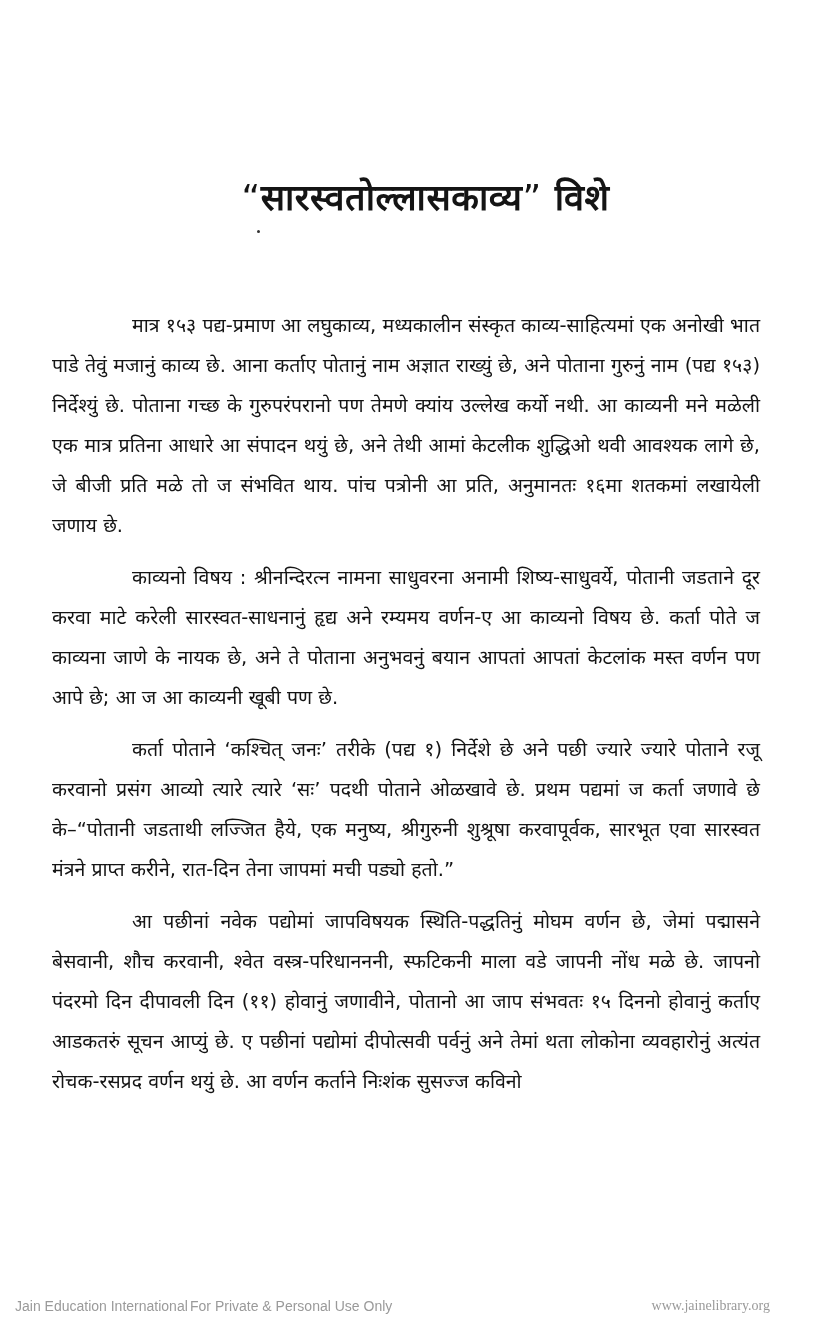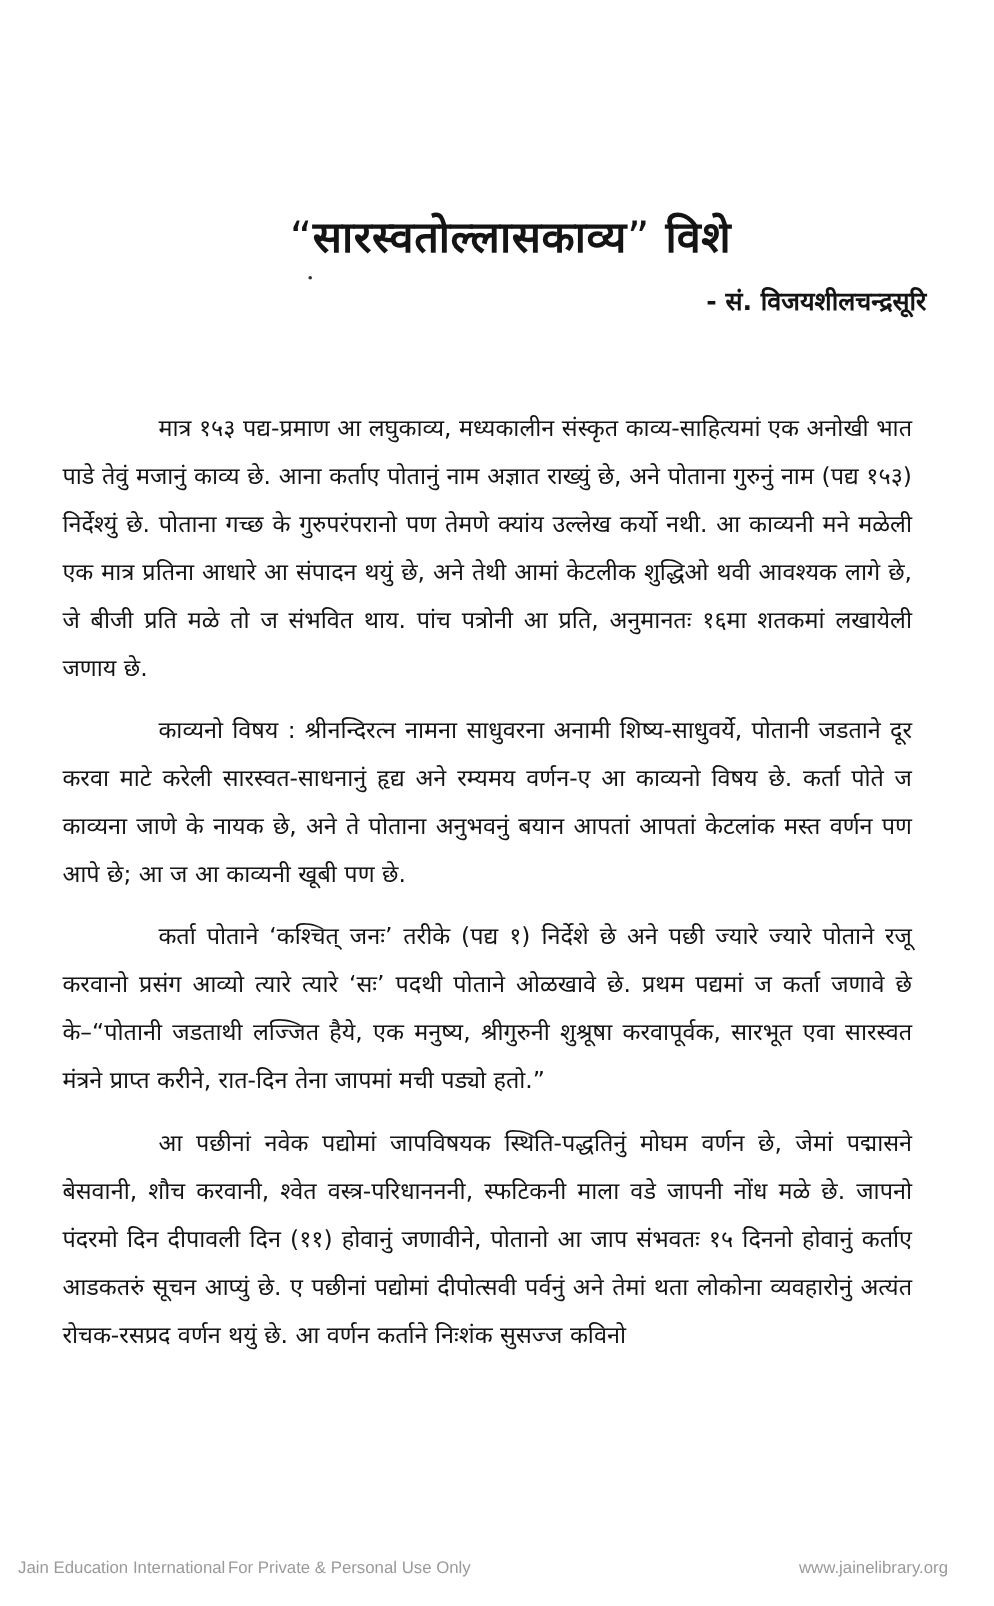--- a/index.html
+++ b/index.html
@@ -50,21 +50,20 @@
       border-radius: 50%;
     }
     .body-text {
       position: absolute;
       left: 52px;
       width: 708px;
       top: 306px;
       font-size: 19.5px;
       line-height: 40px;
       text-align: justify;
-      margin-top: 31px;
     }
     .body-text p {
       margin: 0;
       text-indent: 80px;
       text-align: justify;
       text-align-last: left;
     }
     .body-text p + p { margin-top: 12px; }
     .body-text .lead {
       font-weight: normal;
@@ -75,35 +74,34 @@
       left: 0;
       width: 802px;
       height: 20px;
       font-family: "Liberation Sans", sans-serif;
       font-size: 14px;
       color: #9a9a9a;
     }
     .footer span { position: absolute; top: 0; }
     .footer .f-left { left: 15px; }
     .footer .f-center { left: 190px; width: 270px; text-align: left; }
-    .footer .f-right { right: 12px; }
+    .footer .f-right { right: 32px; font-family: Liberation Serif, serif; }
   </style>
 </head>
 <body>
 
 <div class="page">
 
   <div class="title">
     <span class="qmark">“</span><span>सारस्वतोल्लासकाव्य</span><span class="qmark">”</span>
     <span>विशे</span>
   </div>
 
   <div class="stray-dot"></div>
 
-  <div class="byline">- सं. विजयशीलचन्द्रसूरि</div>
 
   <div class="body-text">
     <p>
       <span>मात्र १५३ पद्य-प्रमाण आ लघुकाव्य, मध्यकालीन संस्कृत काव्य-साहित्यमां एक अनोखी भात पाडे तेवुं मजानुं काव्य छे. आना कर्ताए पोतानुं नाम अज्ञात राख्युं छे, अने पोताना गुरुनुं नाम (पद्य १५३) निर्देश्युं छे. पोताना गच्छ के गुरुपरंपरानो पण तेमणे क्यांय उल्लेख कर्यो नथी. आ काव्यनी मने मळेली एक मात्र प्रतिना आधारे आ संपादन थयुं छे, अने तेथी आमां केटलीक शुद्धिओ थवी आवश्यक लागे छे, जे बीजी प्रति मळे तो ज संभवित थाय. पांच पत्रोनी आ प्रति, अनुमानतः १६मा शतकमां लखायेली जणाय छे.</span>
     </p>
     <p>
       <span class="lead">काव्यनो विषय :</span><span> श्रीनन्दिरत्न नामना साधुवरना अनामी शिष्य-साधुवर्ये, पोतानी जडताने दूर करवा माटे करेली सारस्वत-साधनानुं हृद्य अने रम्यमय वर्णन-ए आ काव्यनो विषय छे. कर्ता पोते ज काव्यना जाणे के नायक छे, अने ते पोताना अनुभवनुं बयान आपतां आपतां केटलांक मस्त वर्णन पण आपे छे; आ ज आ काव्यनी खूबी पण छे.</span>
     </p>
     <p>
       <span>कर्ता पोताने ‘कश्चित् जनः’ तरीके (पद्य १) निर्देशे छे अने पछी ज्यारे ज्यारे पोताने रजू करवानो प्रसंग आव्यो त्यारे त्यारे ‘सः’ पदथी पोताने ओळखावे छे. प्रथम पद्यमां ज कर्ता जणावे छे के–“पोतानी जडताथी लज्जित हैये, एक मनुष्य, श्रीगुरुनी शुश्रूषा करवापूर्वक, सारभूत एवा सारस्वत मंत्रने प्राप्त करीने, रात-दिन तेना जापमां मची पड्यो हतो.”</span>

